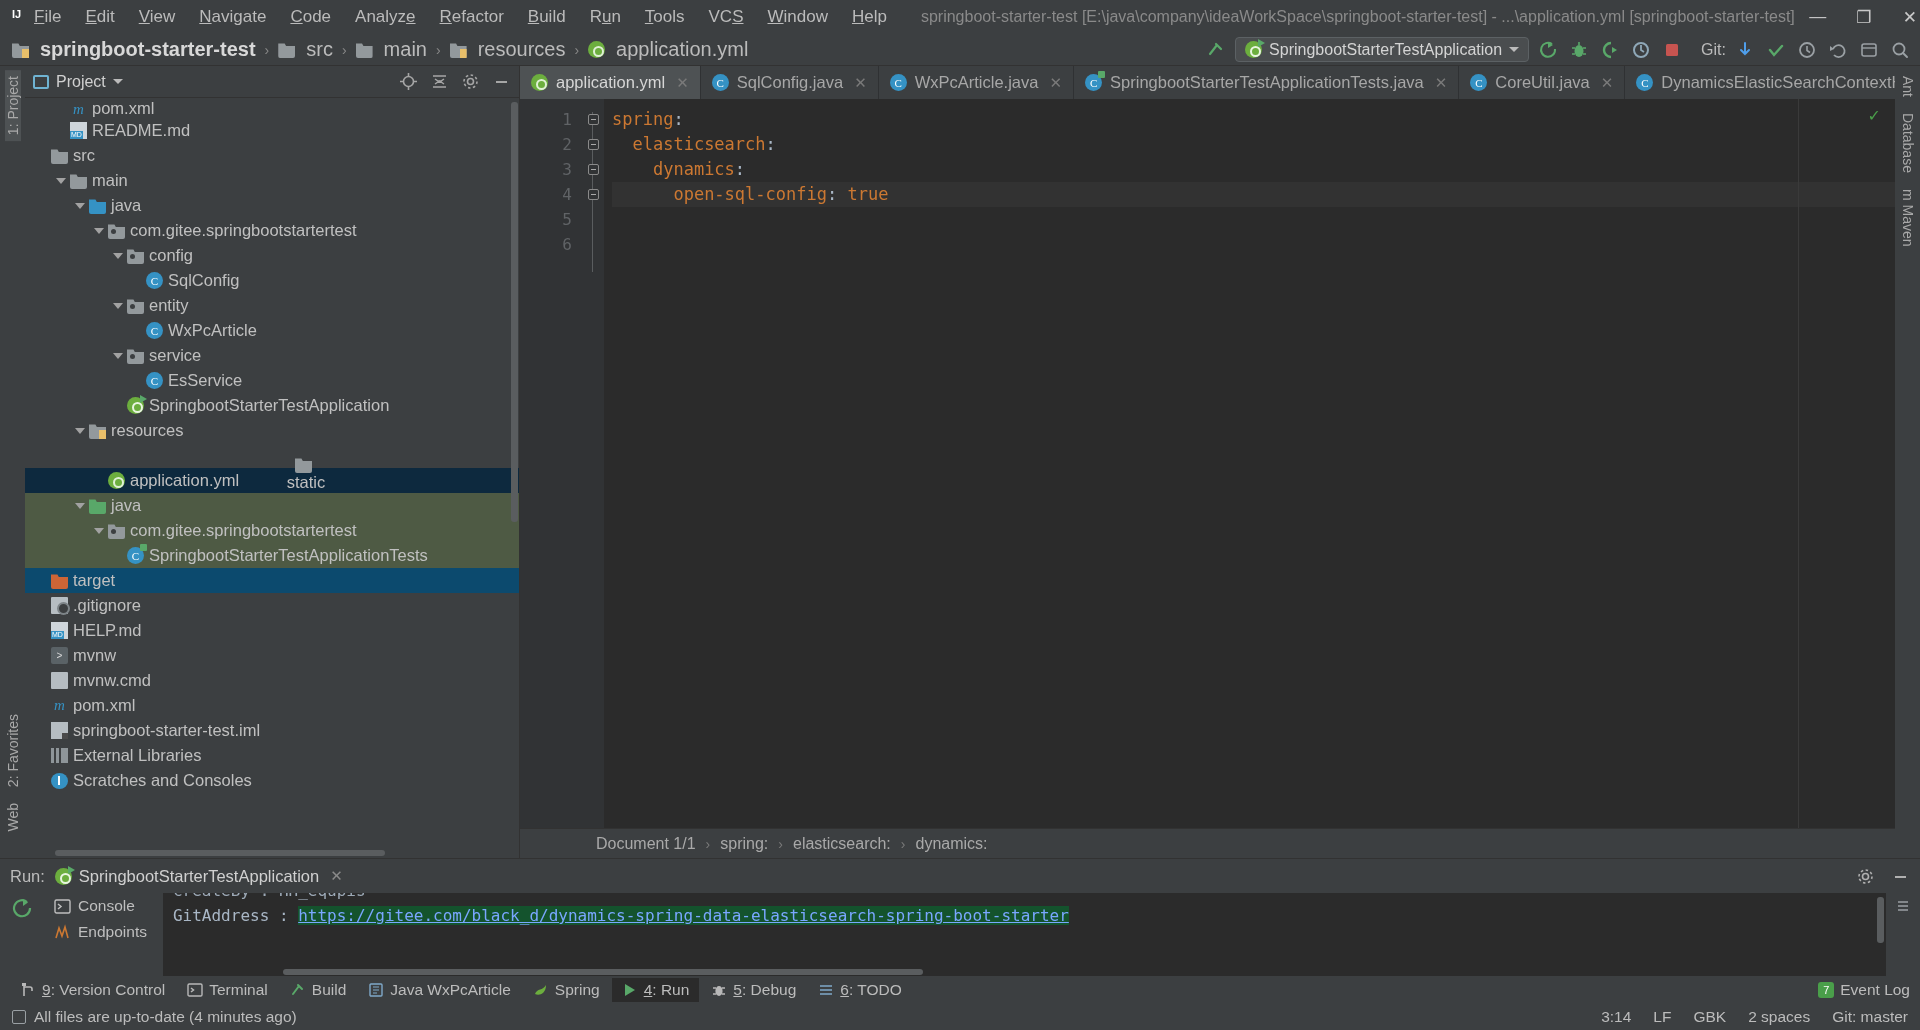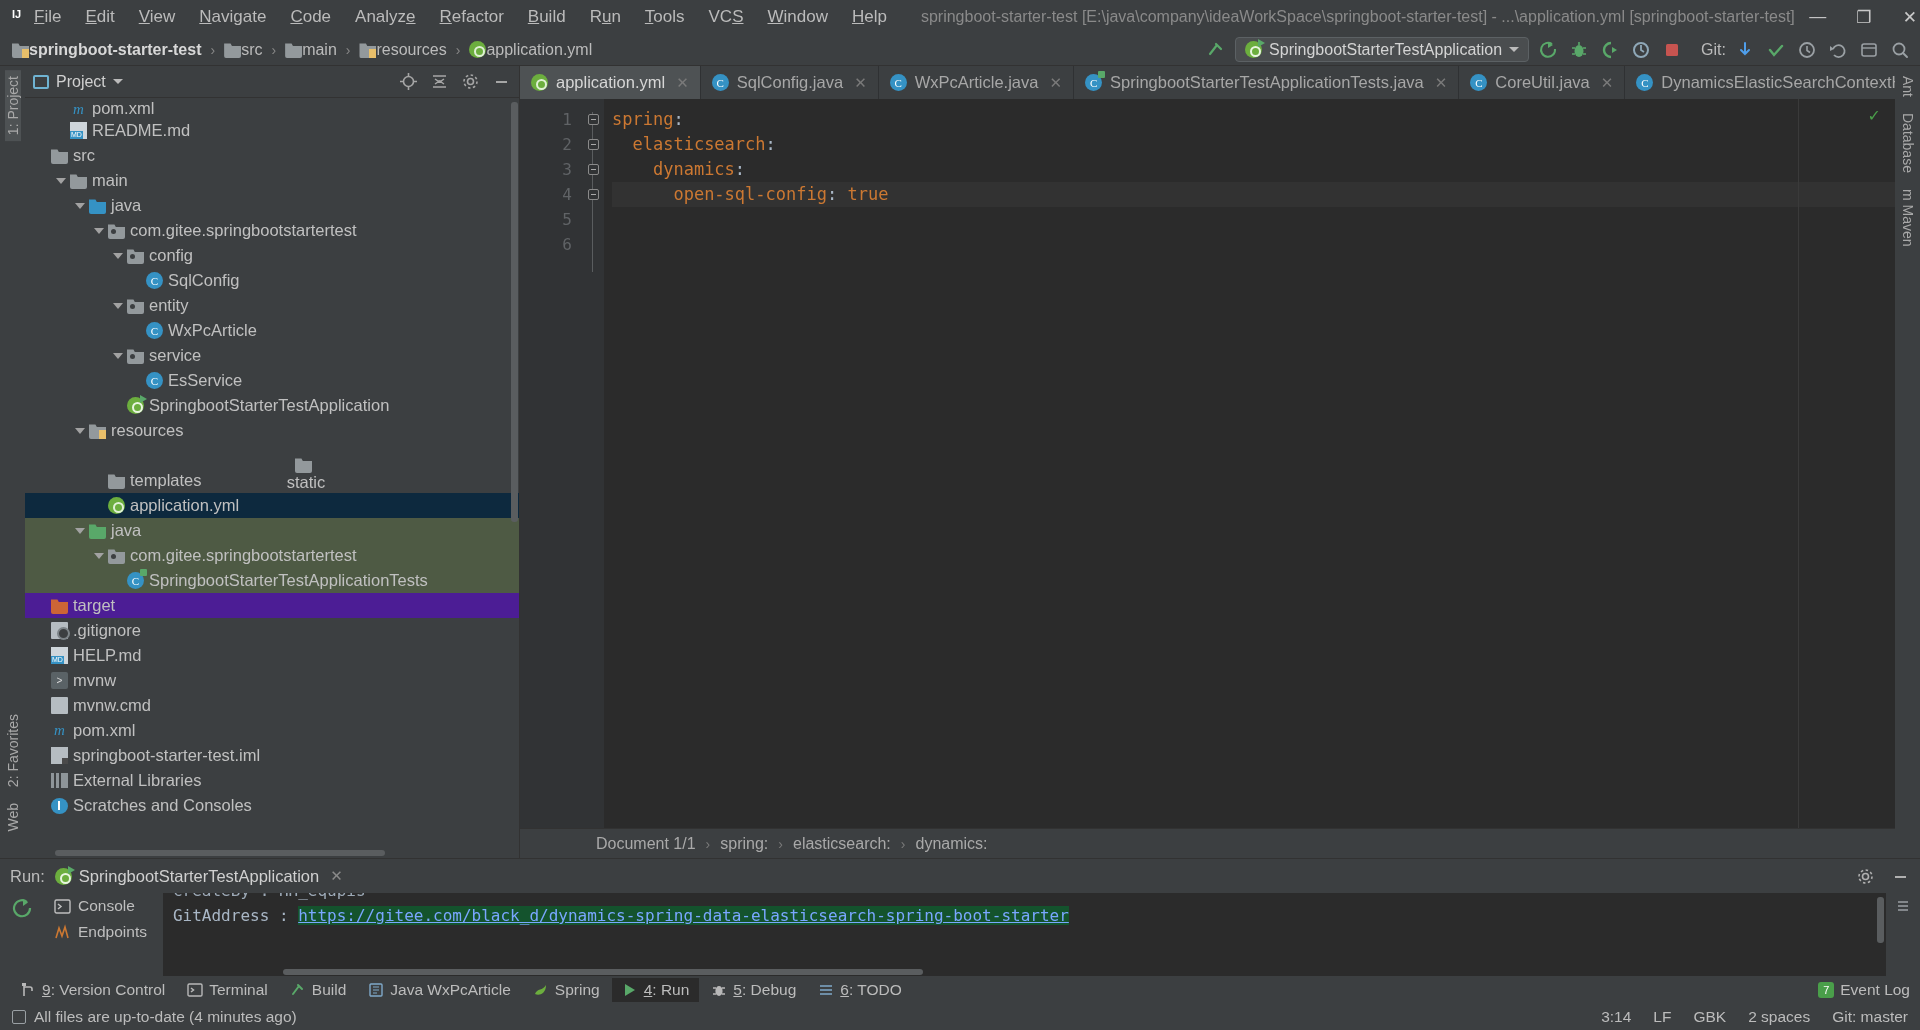--- a/index.html
+++ b/index.html
@@ -19,21 +19,21 @@
   .menu{display:flex;align-items:center;gap:0;}
   .menu-item{padding:4px 12px;color:#bbbbbb;font-size:17px;white-space:nowrap;cursor:default;}
   .menu-item u{text-decoration:underline;}
   .window-title{color:#8a8a8a;font-size:16px;margin-left:22px;white-space:nowrap;flex:1;}
   .wbtns{display:flex;align-items:center;gap:0;margin-left:auto;}
   .wbtn{width:46px;height:32px;display:flex;align-items:center;justify-content:center;color:#c8c8c8;font-size:17px;}
 
   
   .navbar{height:32px;background:#3c3f41;display:flex;align-items:center;padding:0 8px;flex:0 0 32px;border-bottom:1px solid #323232;}
   .crumbs{display:flex;align-items:center;gap:2px;}
-  .crumb{display:flex;align-items:center;gap:0;padding:2px 4px;font-size:16px;color:#bbbbbb;white-space:nowrap;}
+  .crumb{display:flex;align-items:center;gap:11px;padding:2px 4px;font-size:20px;color:#bbbbbb;white-space:nowrap;}
   .crumb.bold{font-weight:bold;color:#d8d8d8;}
   .crumb-sep{color:#888;font-size:14px;margin:0 3px;}
   .toolbar-right{margin-left:auto;display:flex;align-items:center;gap:7px;}
   .runcfg{display:flex;align-items:center;gap:7px;background:#4a4d4f;border:1px solid #5c6164;border-radius:4px;
           padding:3px 9px;height:25px;min-width:290px;}
   .runcfg .label{font-size:16px;color:#d4d4d4;white-space:nowrap;}
   .caret{width:0;height:0;border-left:5px solid transparent;border-right:5px solid transparent;border-top:5px solid #bbb;margin-left:auto;}
   .tb-ico{width:24px;height:24px;display:flex;align-items:center;justify-content:center;}
   .git-label{font-size:16px;color:#bbbbbb;margin-left:10px;}
 
@@ -48,21 +48,21 @@
   
   .project{width:495px;background:#3c3f41;display:flex;flex-direction:column;flex:0 0 495px;border-right:1px solid #323232;}
   .proj-head{height:32px;display:flex;align-items:center;padding:0 8px;gap:8px;border-bottom:1px solid #323232;}
   .proj-title{display:flex;align-items:center;gap:7px;font-size:16px;color:#d0d0d0;}
   .sq-ico{width:16px;height:14px;border:2px solid #6fb3d2;background:#3c3f41;border-radius:2px;}
   .proj-head-acts{margin-left:auto;display:flex;align-items:center;gap:12px;color:#a6a6a6;}
   .tree{flex:1;overflow:hidden;position:relative;font-size:16.5px;padding-top:2px;}
   .node{display:flex;align-items:center;height:25px;white-space:nowrap;cursor:default;padding-right:4px;}
   .node.sel{background:#0d293e;}
   .node.green{background:#4e5a44;}
-  .node.brown{background:#4c1d95;}
+  .node.brown{background:#0c4a6e;}
   .arrow{width:13px;height:13px;margin-right:3px;flex:0 0 13px;display:flex;align-items:center;justify-content:center;}
   .arrow.down:after{content:"";border-left:5.5px solid transparent;border-right:5.5px solid transparent;border-top:6px solid #a2a2a2;}
   .nodelabel{margin-left:5px;color:#c0c0c0;}
   .ic{width:17px;height:17px;flex:0 0 17px;position:relative;}
   .ic.folder{background:#93999c;border-radius:2px 2px 2px 2px;clip-path:polygon(0 14%,38% 14%,46% 30%,100% 30%,100% 100%,0 100%);}
   .ic.folder.blue{background:#3592c4;}
   .ic.folder.green{background:#59a869;}
   .ic.folder.orange{background:#cc6536;}
   .ic.folder.res{background:#93999c;}
   .ic.folder.res:after{content:"";position:absolute;right:0;bottom:0;width:7px;height:9px;background:#e8bf6a;}
@@ -403,25 +403,20 @@
           <div class="node" style="padding-left: 48px;">
             <span class="arrow down"></span>
             <span class="ic folder res"></span>
             <span class="nodelabel">resources</span>
           </div>
           <div class="node" style="padding-left: 67px; flex-direction: column;">
             <span class="arrow"></span>
             <span class="ic folder"></span>
             <span class="nodelabel">static</span>
           </div>
-          <div class="node" style="padding-left: 67px;">
-            <span class="arrow"></span>
-            <span class="ic folder"></span>
-            <span class="nodelabel">templates</span>
-          </div>
           <div class="node sel" style="padding-left: 67px;">
             <span class="arrow"></span>
             <span class="ic yml"></span>
             <span class="nodelabel">application.yml</span>
           </div>
           <div class="node green" style="padding-left: 48px;">
             <span class="arrow down"></span>
             <span class="ic folder green"></span>
             <span class="nodelabel">java</span>
           </div>

